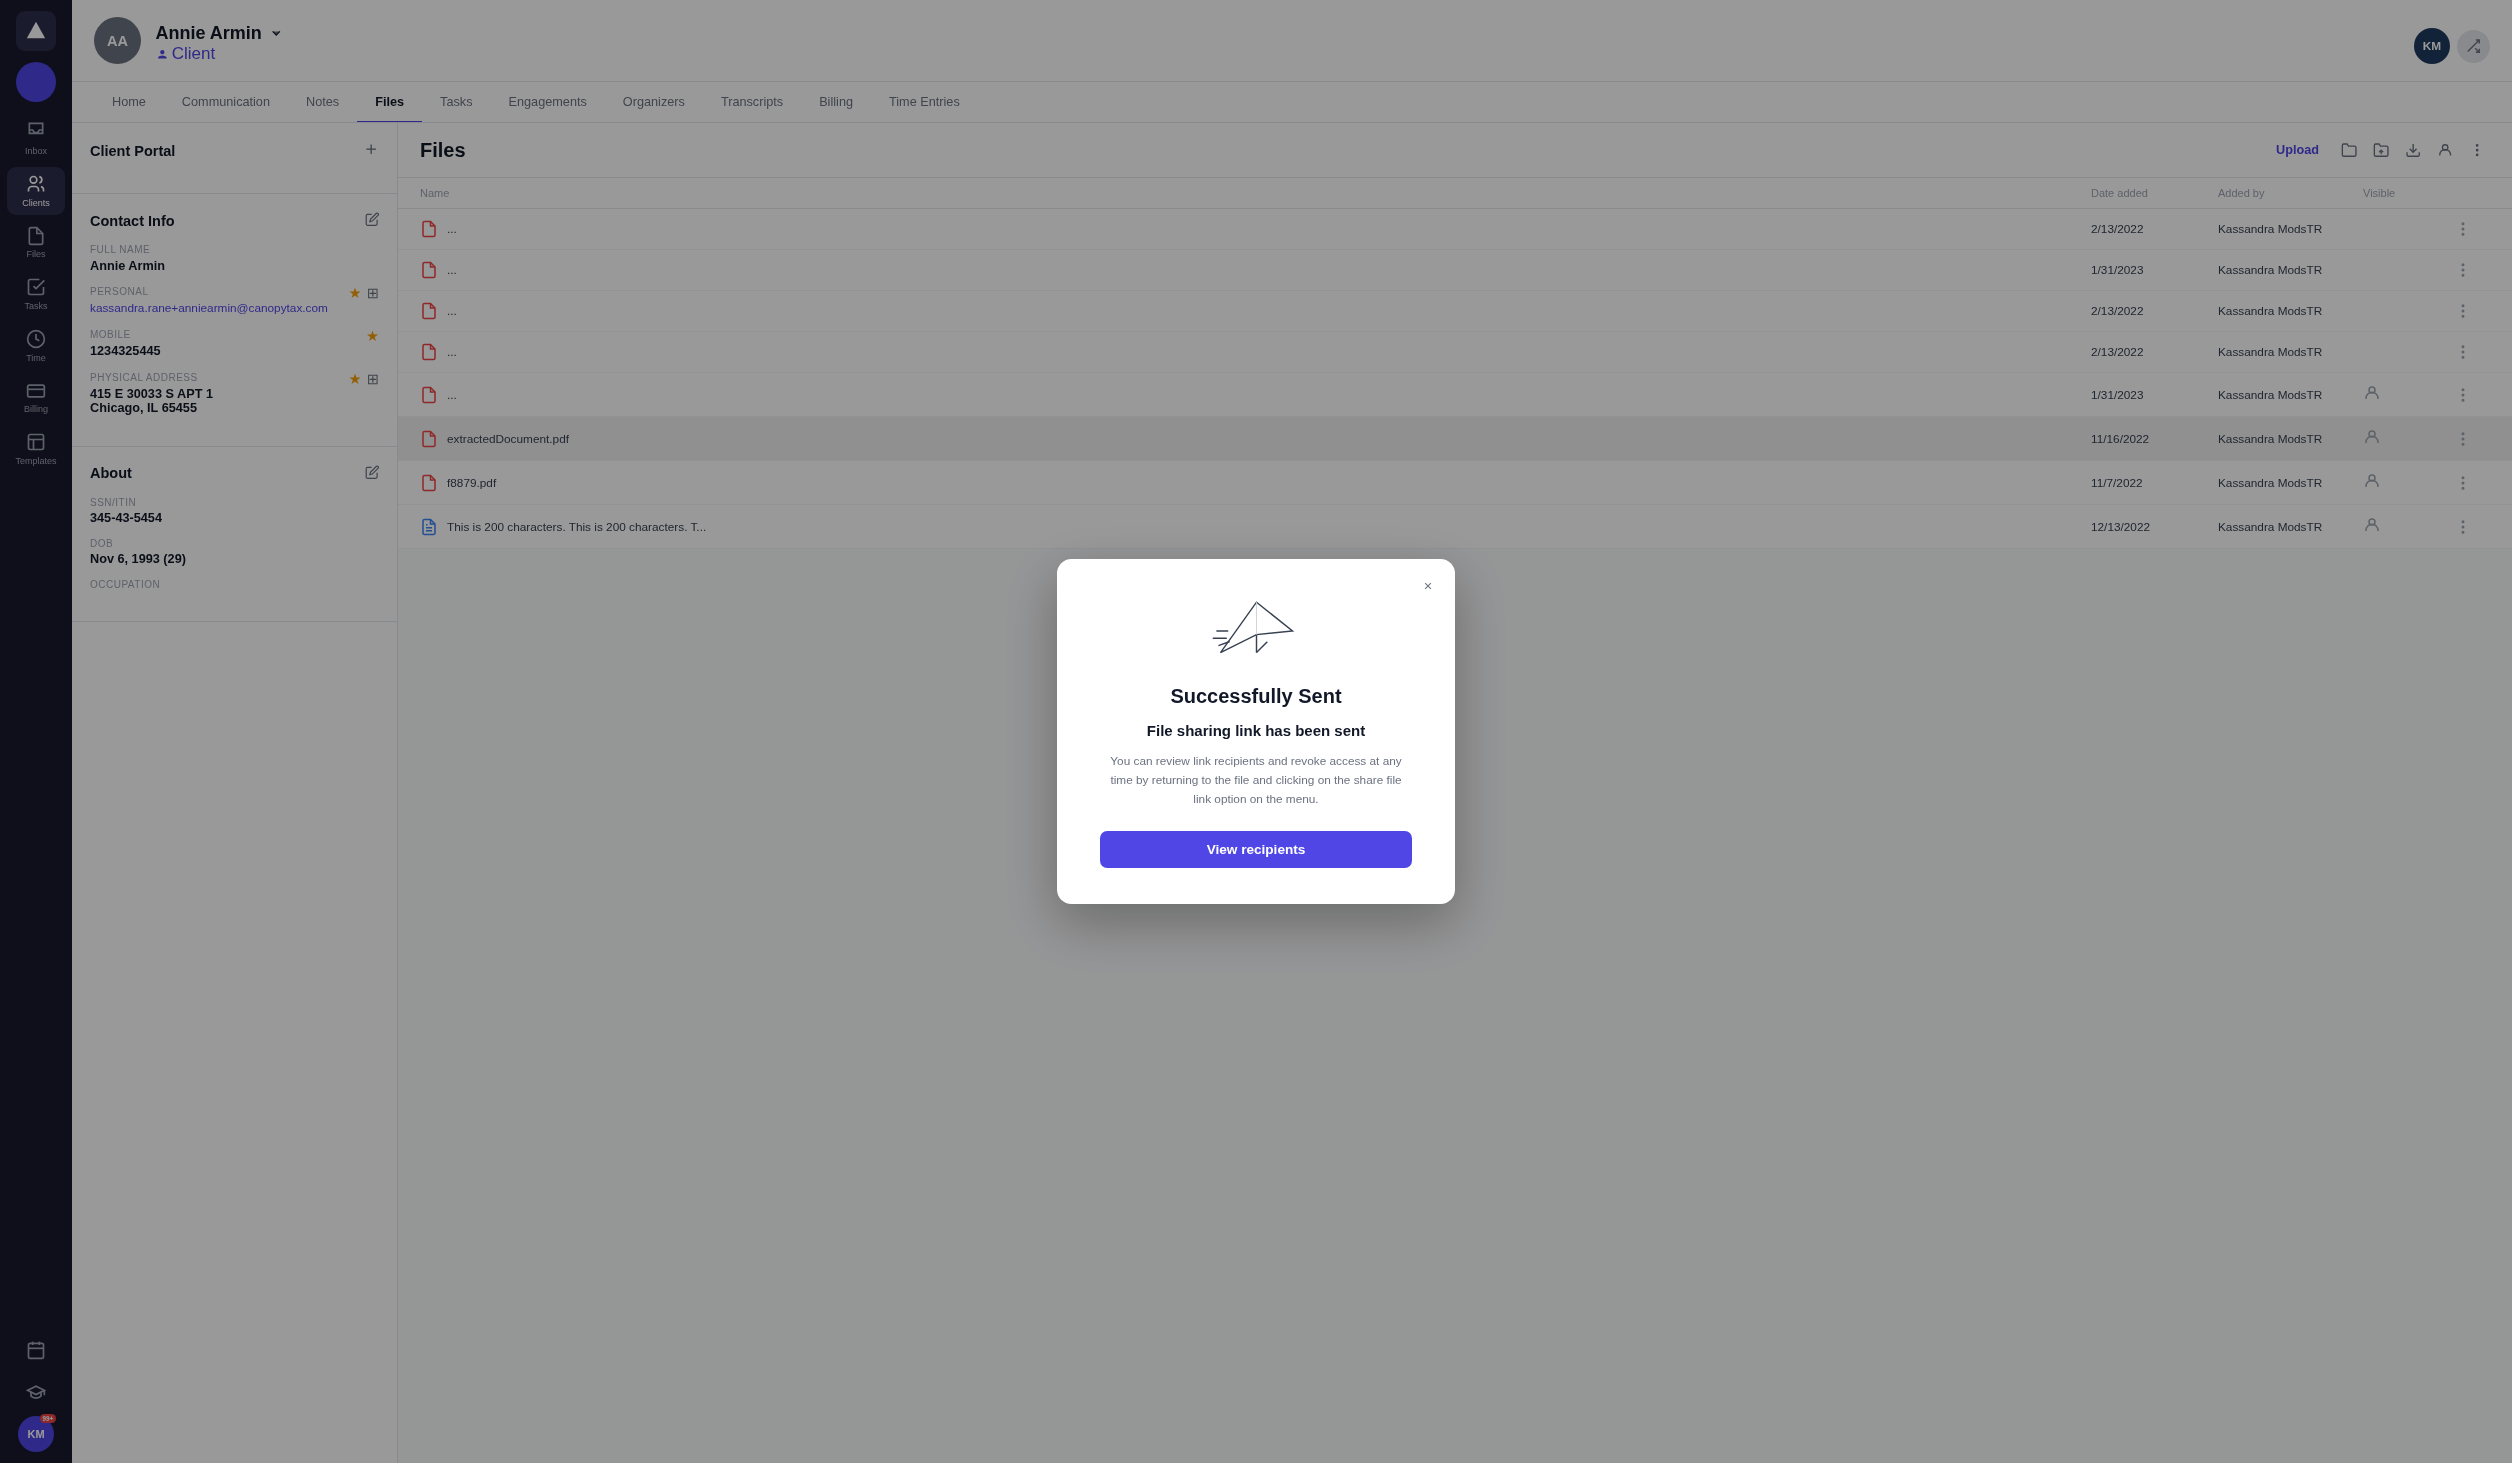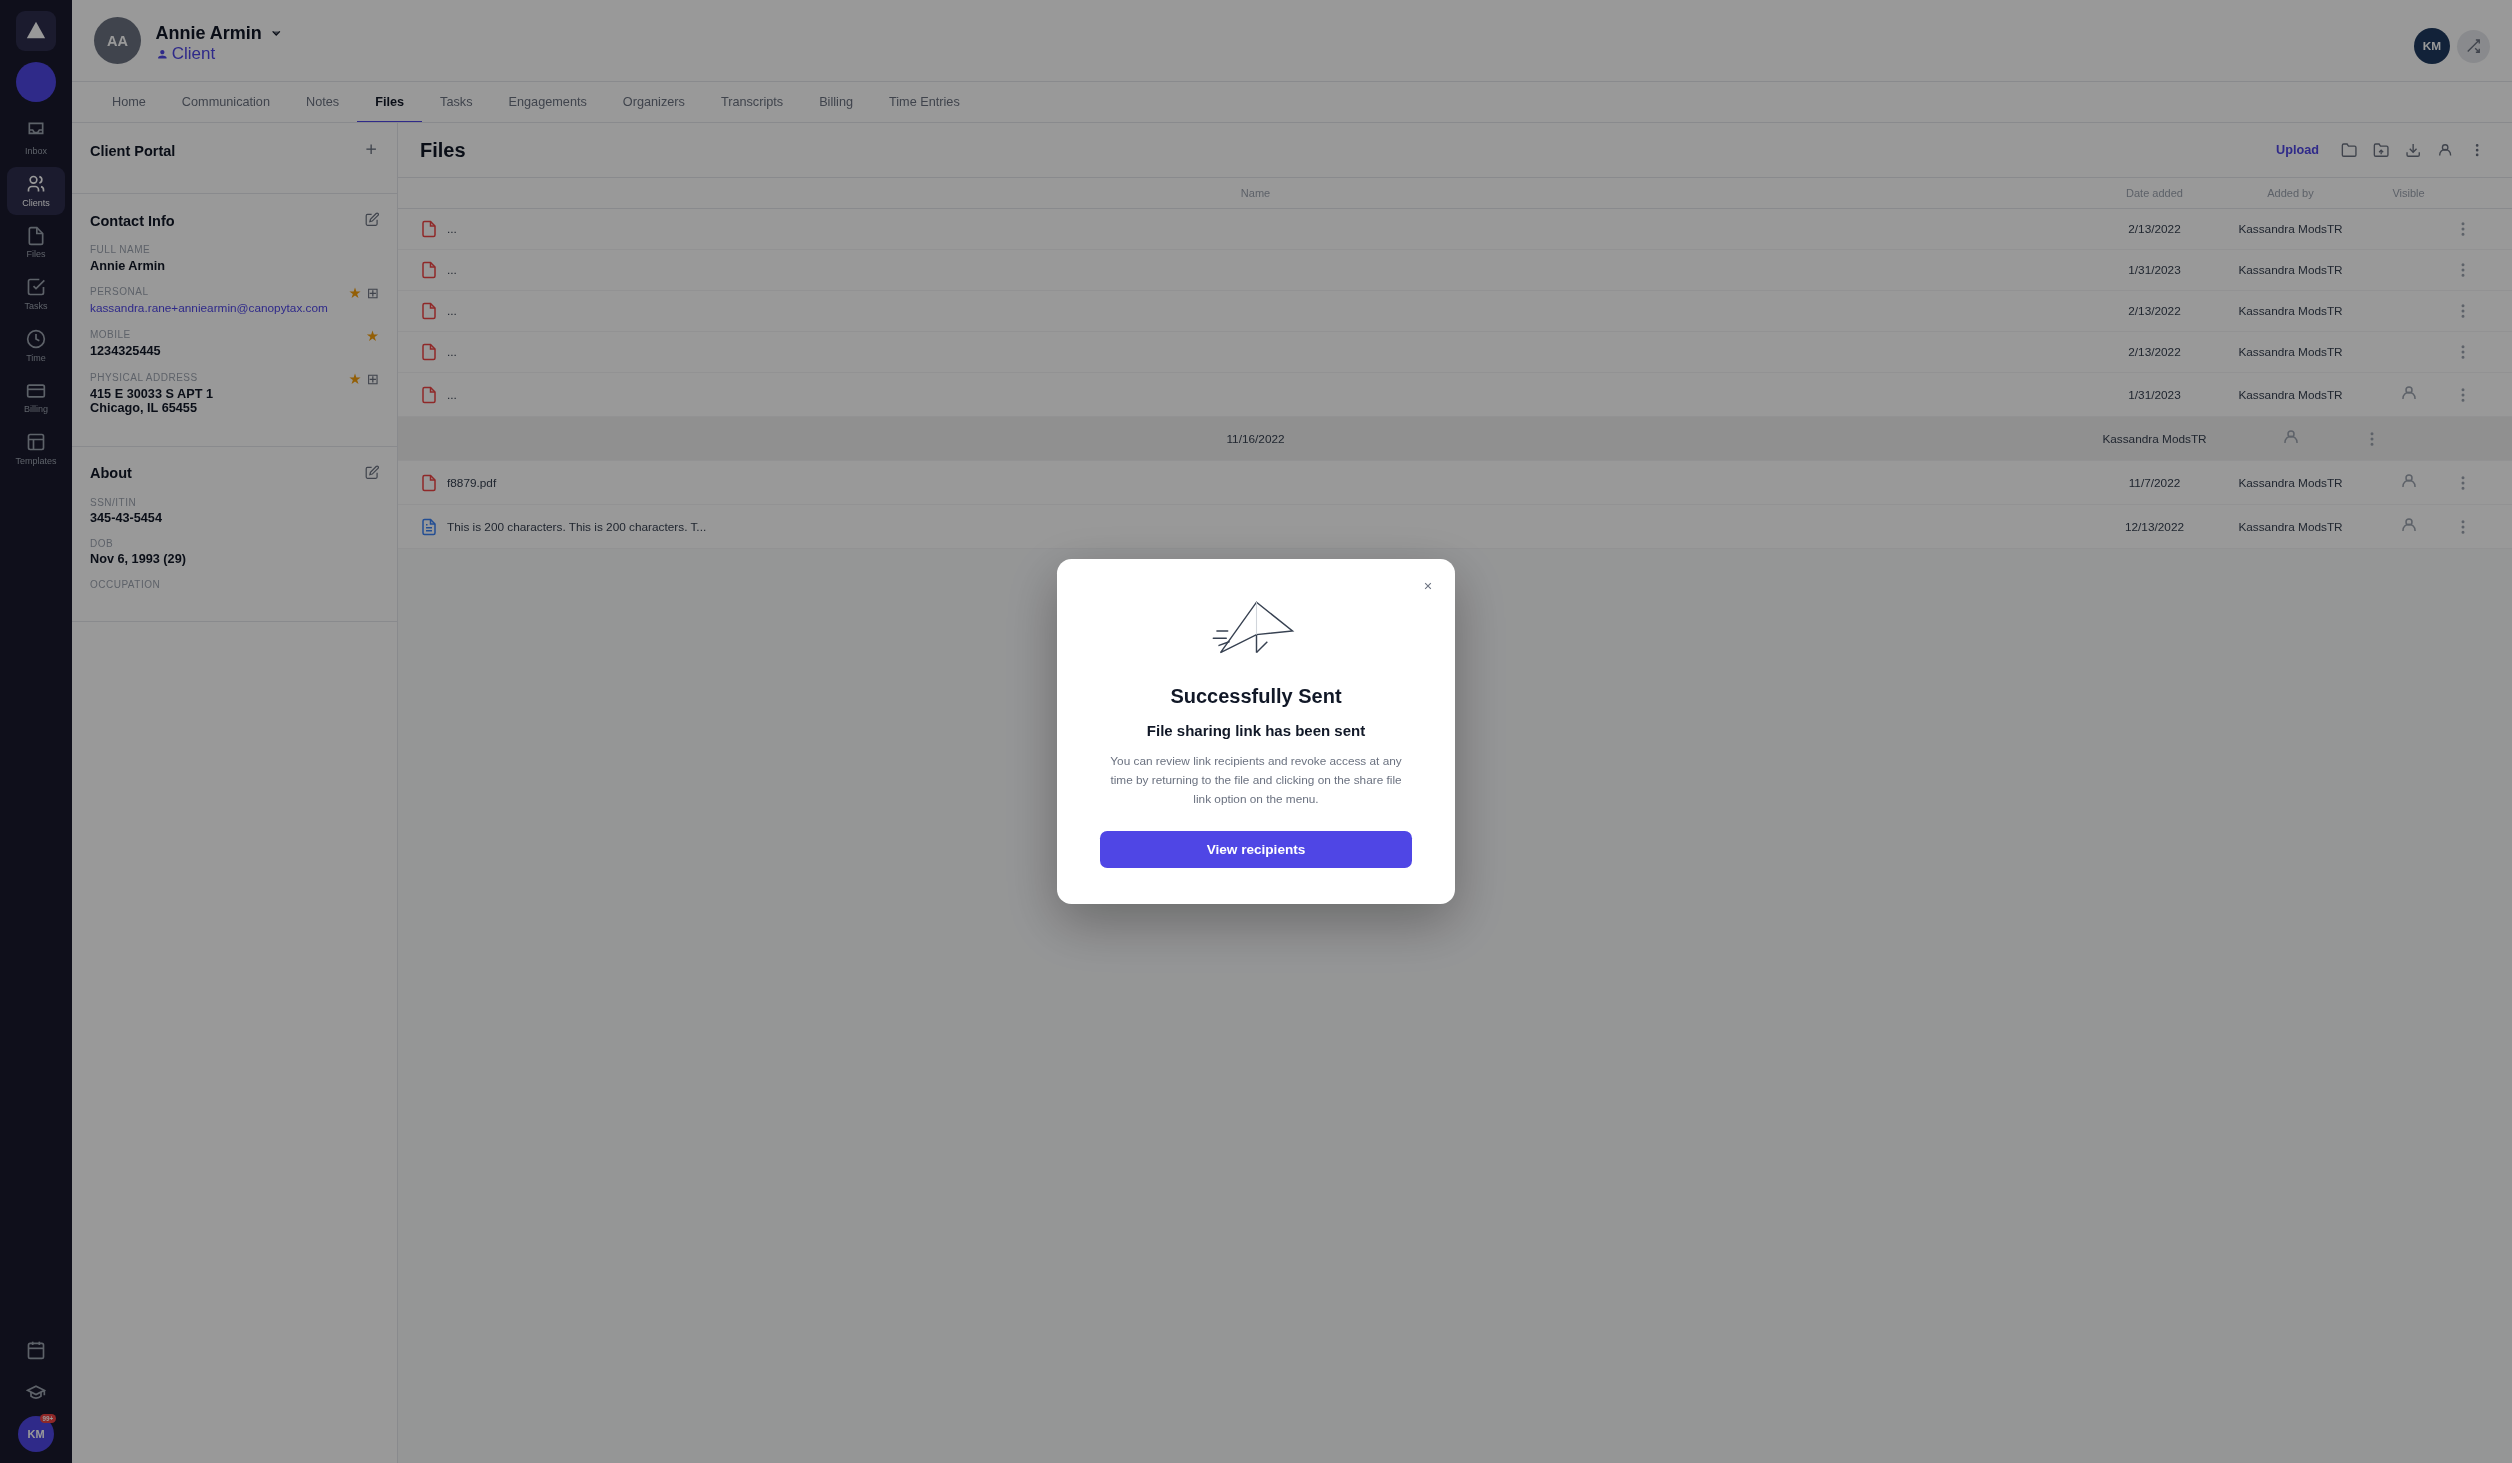--- a/index.html
+++ b/index.html
@@ -175,21 +175,21 @@
       color: #4f46e5;
       font-size: 12.7px;
       font-weight: 600;
       cursor: pointer;
       padding: 5.4px 11px;
     }
     .action-icon { cursor: pointer; color: #6b7280; width: 25px; height: 25px; display: flex; align-items: center; justify-content: center; border-radius: 3.6px; }
     .action-icon svg { width: 16.3px; height: 16.3px; }
 
     
-    .files-table { flex: 1; overflow-y: auto; text-align: center; }
+    .files-table { flex: 1; overflow-y: auto; }
     .table-header {
       display: grid;
       grid-template-columns: 1fr 127px 145px 91px 36px;
       padding: 9px 22px;
       background: white;
       border-bottom: 0.9px solid #e5e7eb;
       font-size: 11px;
       color: #9ca3af;
       font-weight: 500;
     }
@@ -648,20 +648,27 @@
               </svg>
           </span>
           <svg class="more-icon" viewBox="0 0 24 24" fill="none" stroke="currentColor" stroke-width="2">
               <circle cx="12" cy="5" r="1" fill="currentColor"></circle>
               <circle cx="12" cy="12" r="1" fill="currentColor"></circle>
               <circle cx="12" cy="19" r="1" fill="currentColor"></circle>
             </svg>
         </div>
 
         <div class="table-row highlighted">
+          <div class="file-name-cell">
+            <svg class="file-icon pdf" viewBox="0 0 24 24" fill="none" stroke="#ef4444" stroke-width="2">
+                <path d="M14 2H6a2 2 0 0 0-2 2v16a2 2 0 0 0 2 2h12a2 2 0 0 0 2-2V8z"></path>
+                <polyline points="14 2 14 8 20 8"></polyline>
+              </svg>
+            <span>extractedDocument.pdf</span>
+          </div>
           <span>11/16/2022</span>
           <span>Kassandra ModsTR</span>
           <span>
             <svg class="person-icon" viewBox="0 0 24 24" fill="none" stroke="#9ca3af" stroke-width="2">
                 <circle cx="12" cy="8" r="4"></circle>
                 <path d="M4 20v-1a8 8 0 0 1 16 0v1"></path>
               </svg>
           </span>
           <svg class="more-icon" viewBox="0 0 24 24" fill="none" stroke="currentColor" stroke-width="2">
               <circle cx="12" cy="5" r="1" fill="currentColor"></circle>

